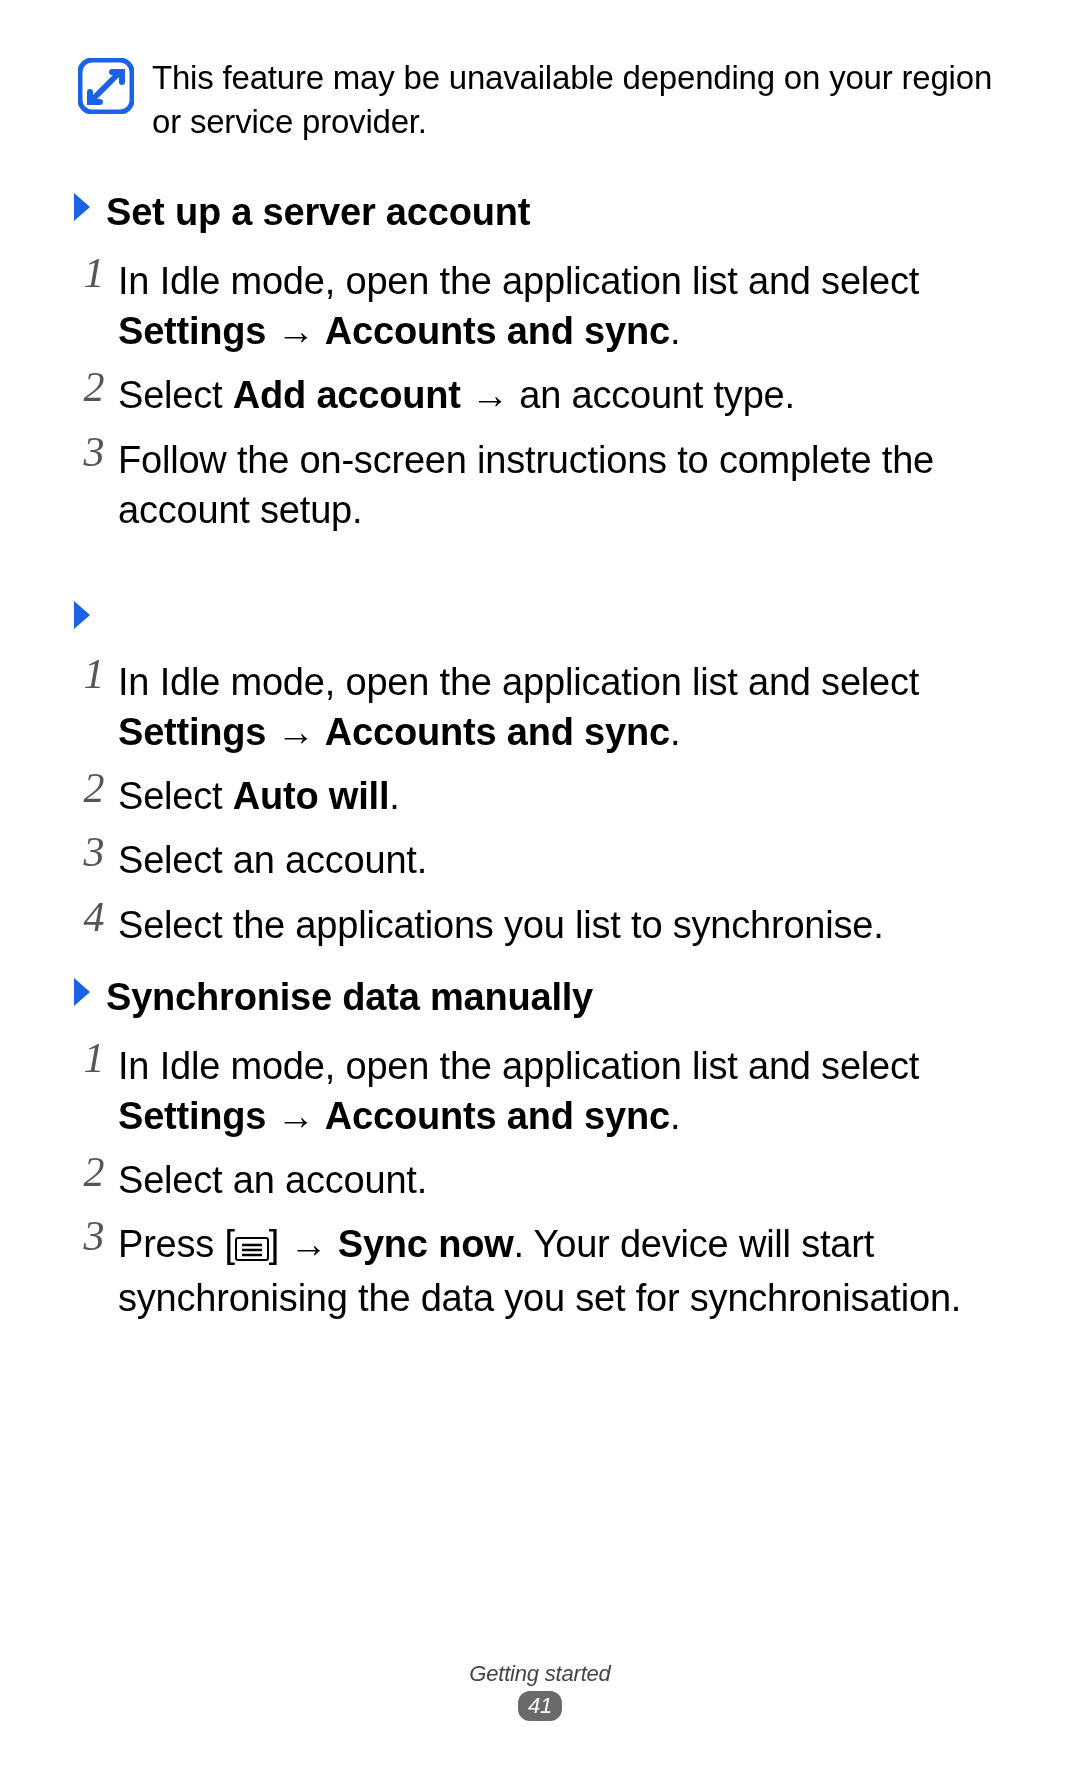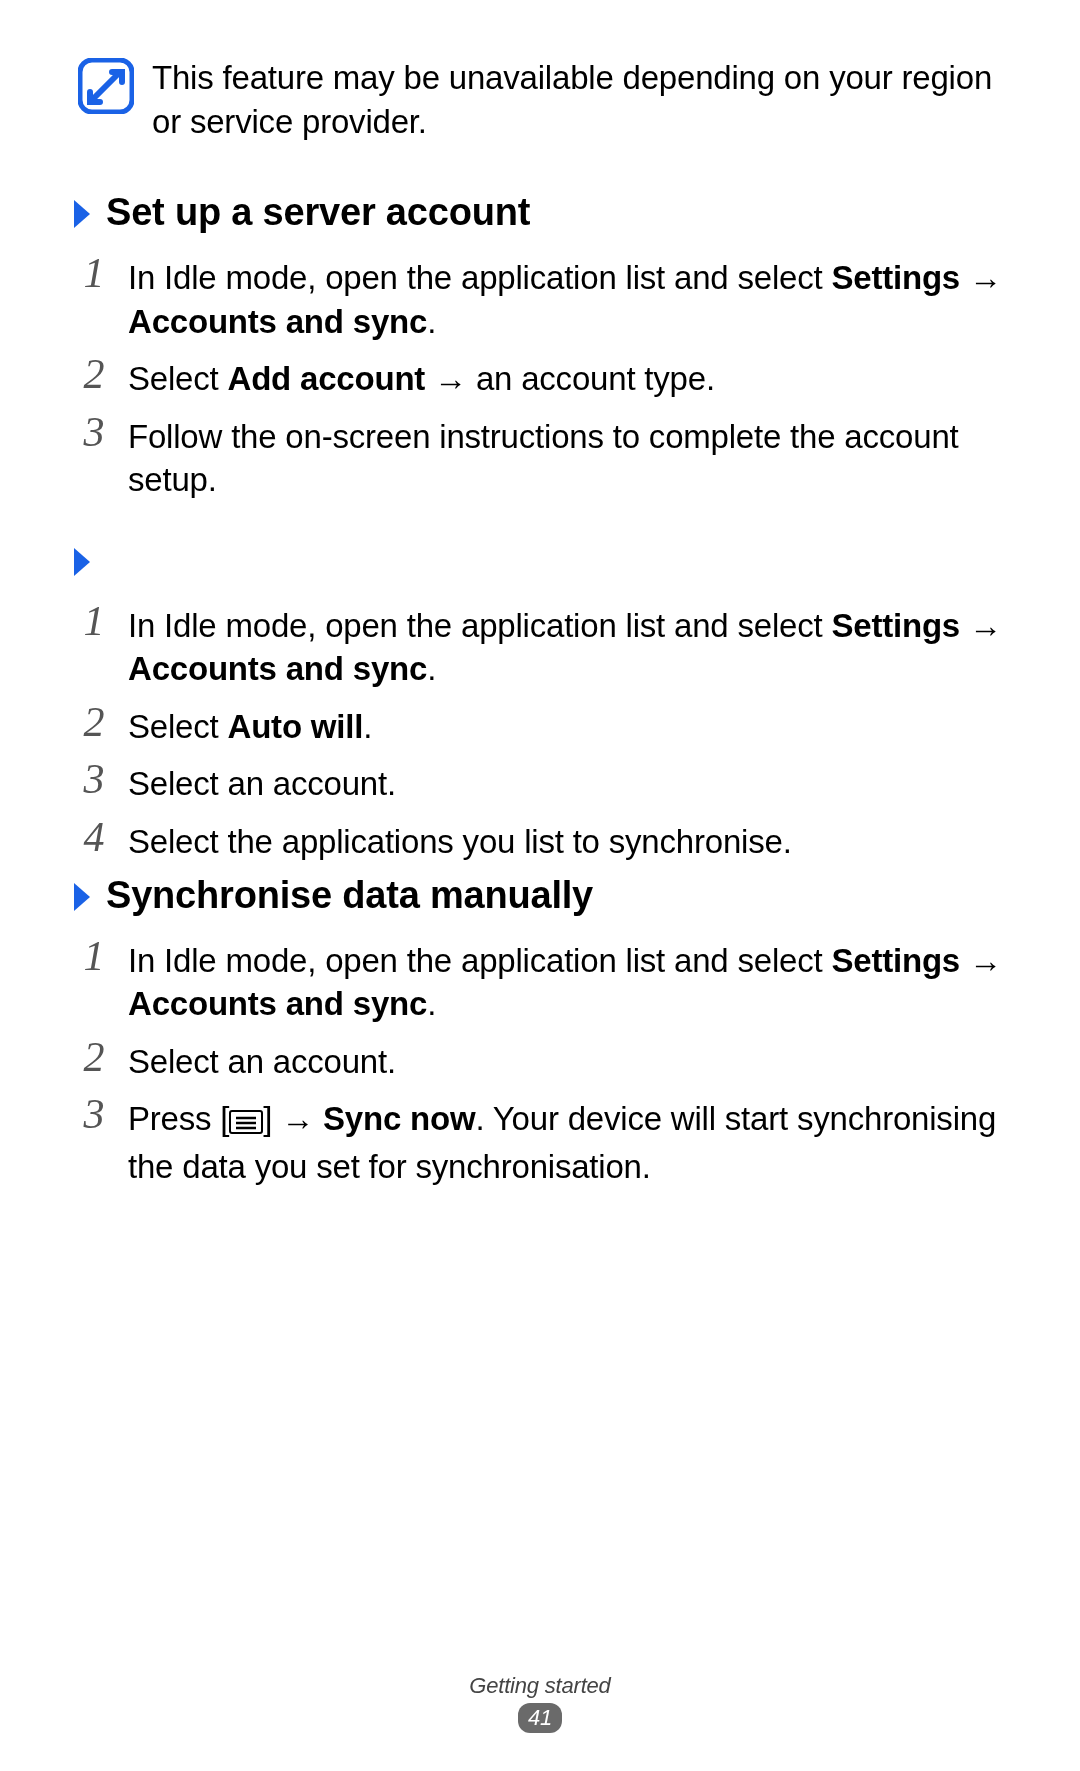--- a/index.html
+++ b/index.html
@@ -25,22 +25,22 @@
     flex: 0 0 auto;
     margin-right: 18px;
     margin-top: 2px;
   }
   .note-text {
     font-size: 33px;
     line-height: 1.32;
   }
   .section-heading {
     display: flex;
-    align-items: flex-end;
-    margin: 6px 0 18px 0;
+    align-items: flex-start;
+    margin: 26px 0 18px 0;
   }
   .section-heading .chev {
     flex: 0 0 auto;
     margin-right: 10px;
   }
   .section-title {
     font-size: 38px;
     font-weight: 700;
     color: #000;
   }
@@ -54,35 +54,34 @@
     font-family: Georgia, "Times New Roman", serif;
     font-style: italic;
     font-size: 42px;
     line-height: 1;
     color: #555;
     text-align: center;
     padding-top: 0;
   }
   .step-body {
     flex: 1 1 auto;
-    font-size: 33px;
+    font-size: 38px;
     line-height: 1.32;
     padding-top: 4px;
-    margin-left: 10px;
   }
   .step-body b { font-weight: 700; }
   .para {
     font-size: 33px;
     line-height: 1.32;
     margin: 14px 0 40px 0;
   }
   .spacer { height: 28px; }
   .footer {
     position: absolute;
-    bottom: 38px;
+    bottom: 50px;
     left: 0;
     width: 100%;
     text-align: center;
   }
   .footer-label {
     font-size: 22px;
     font-style: italic;
     color: #444;
     margin-bottom: 4px;
   }

